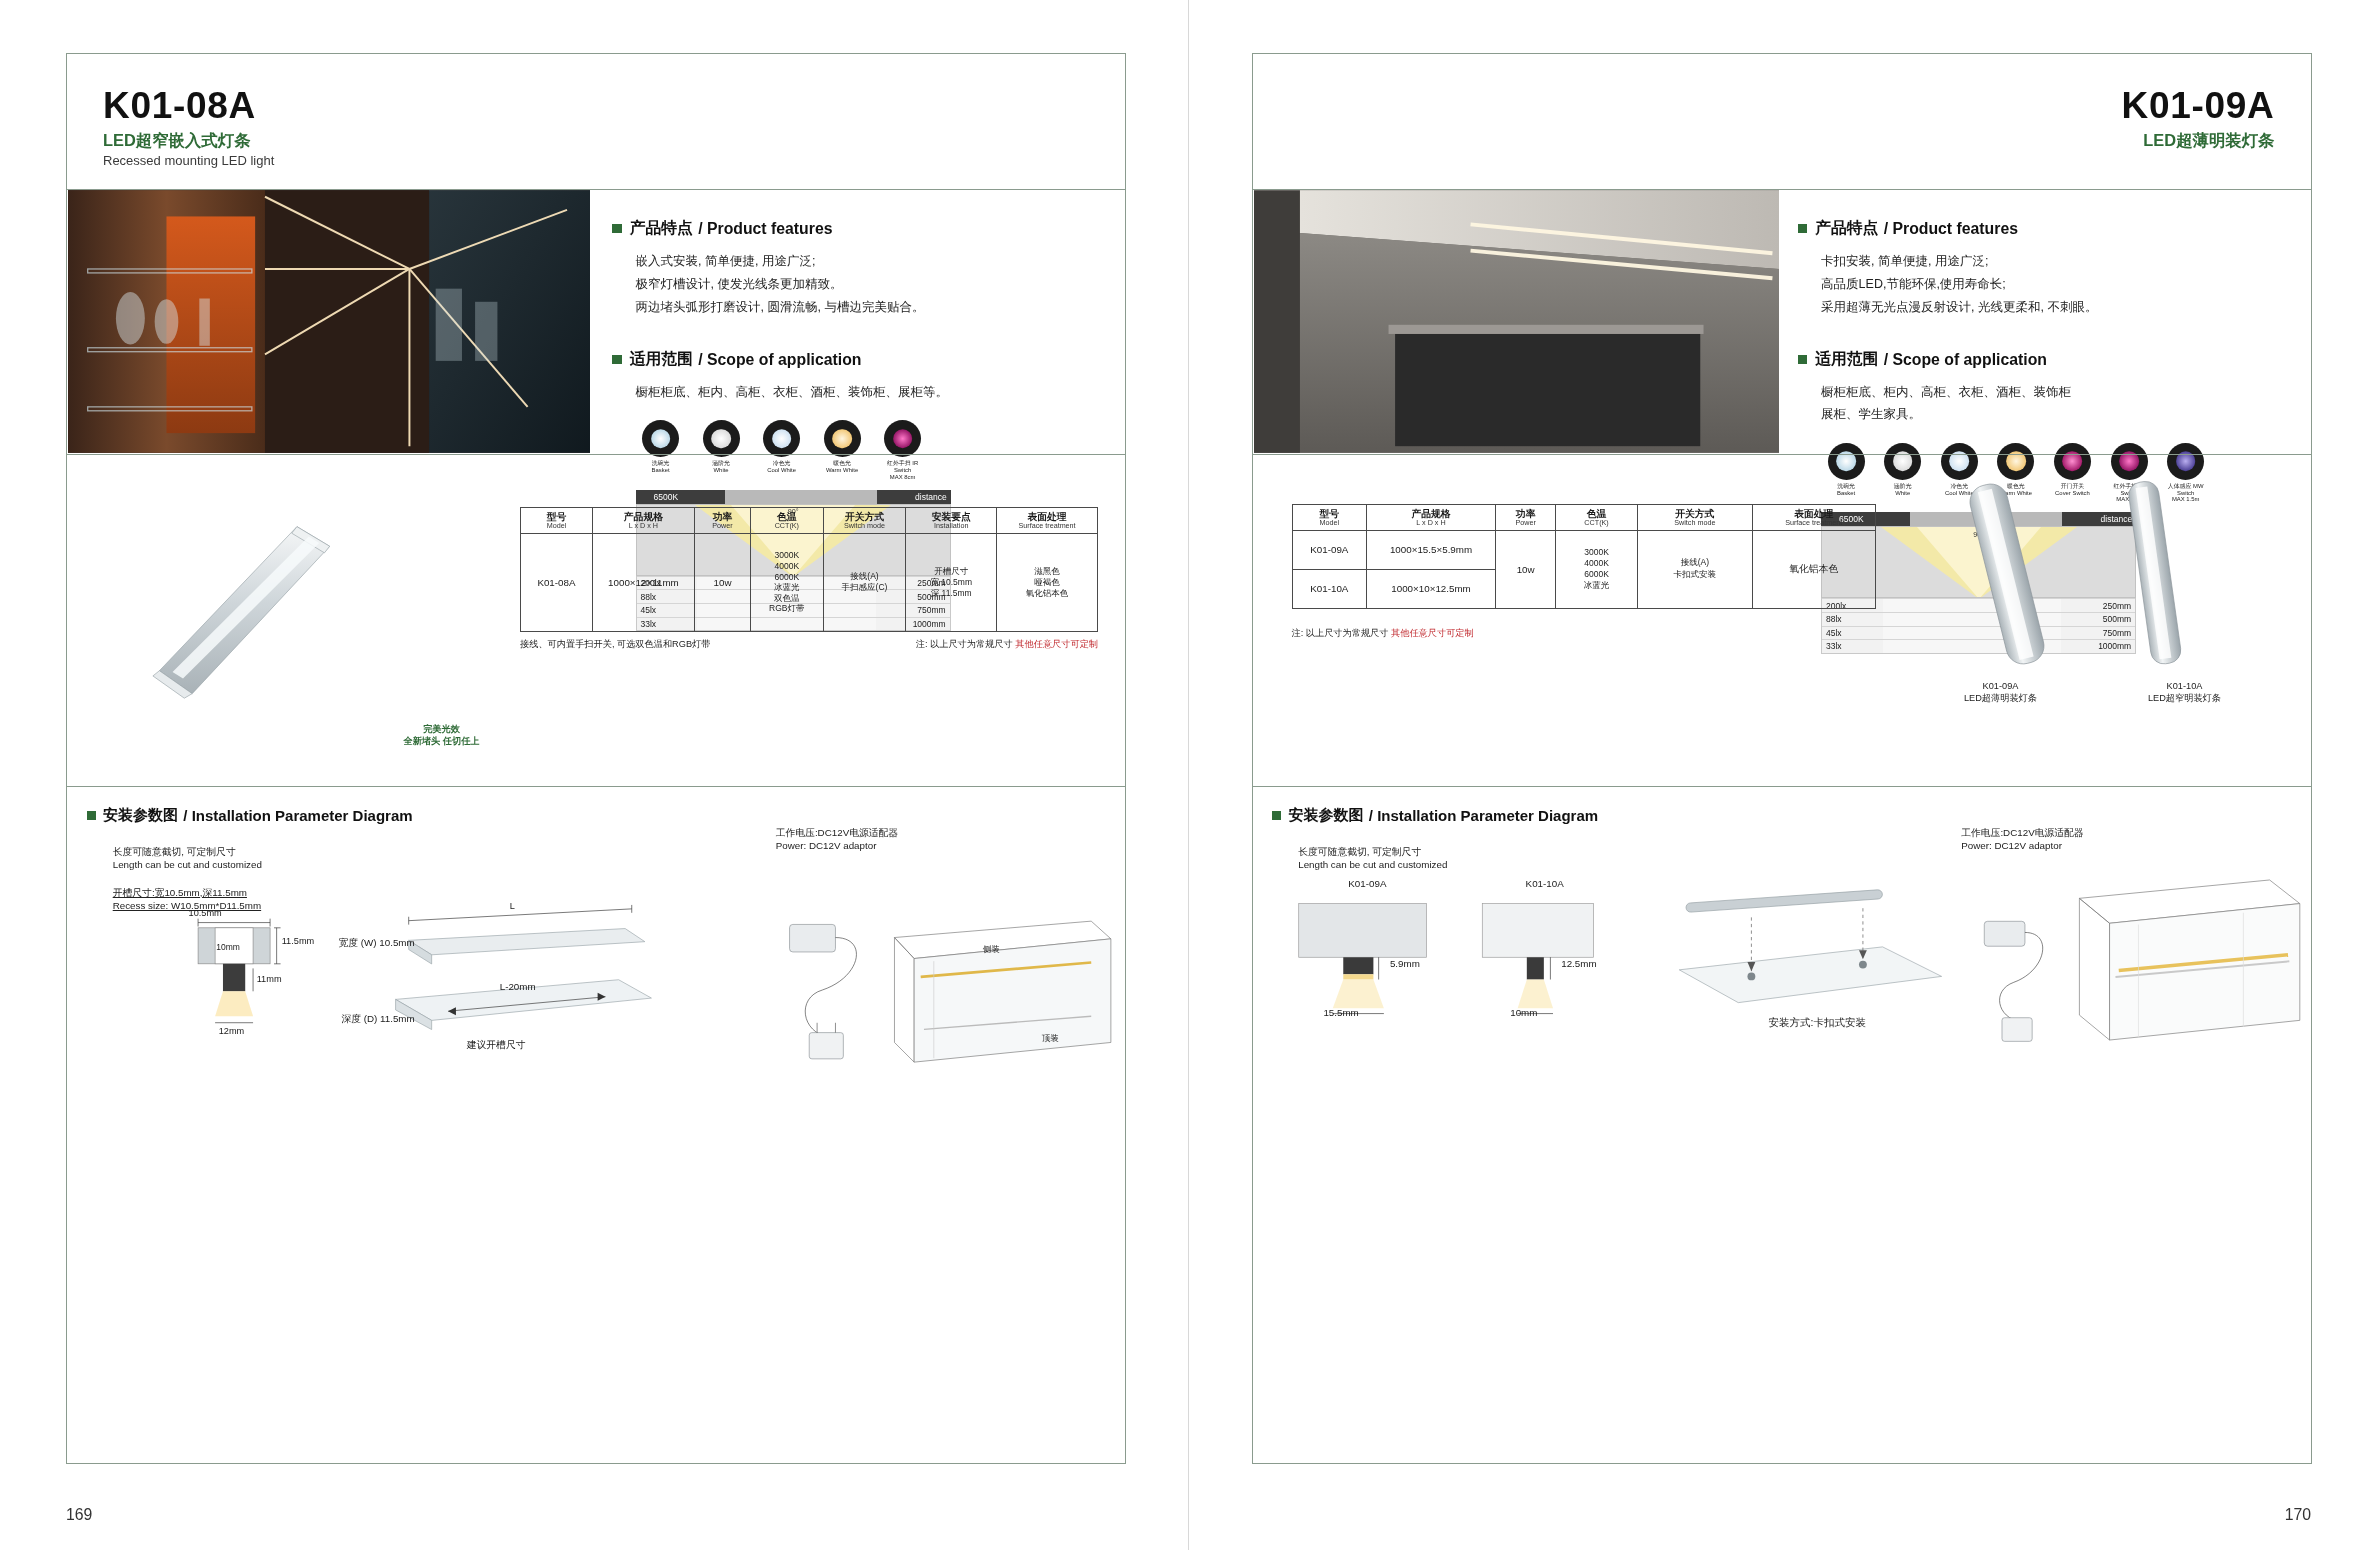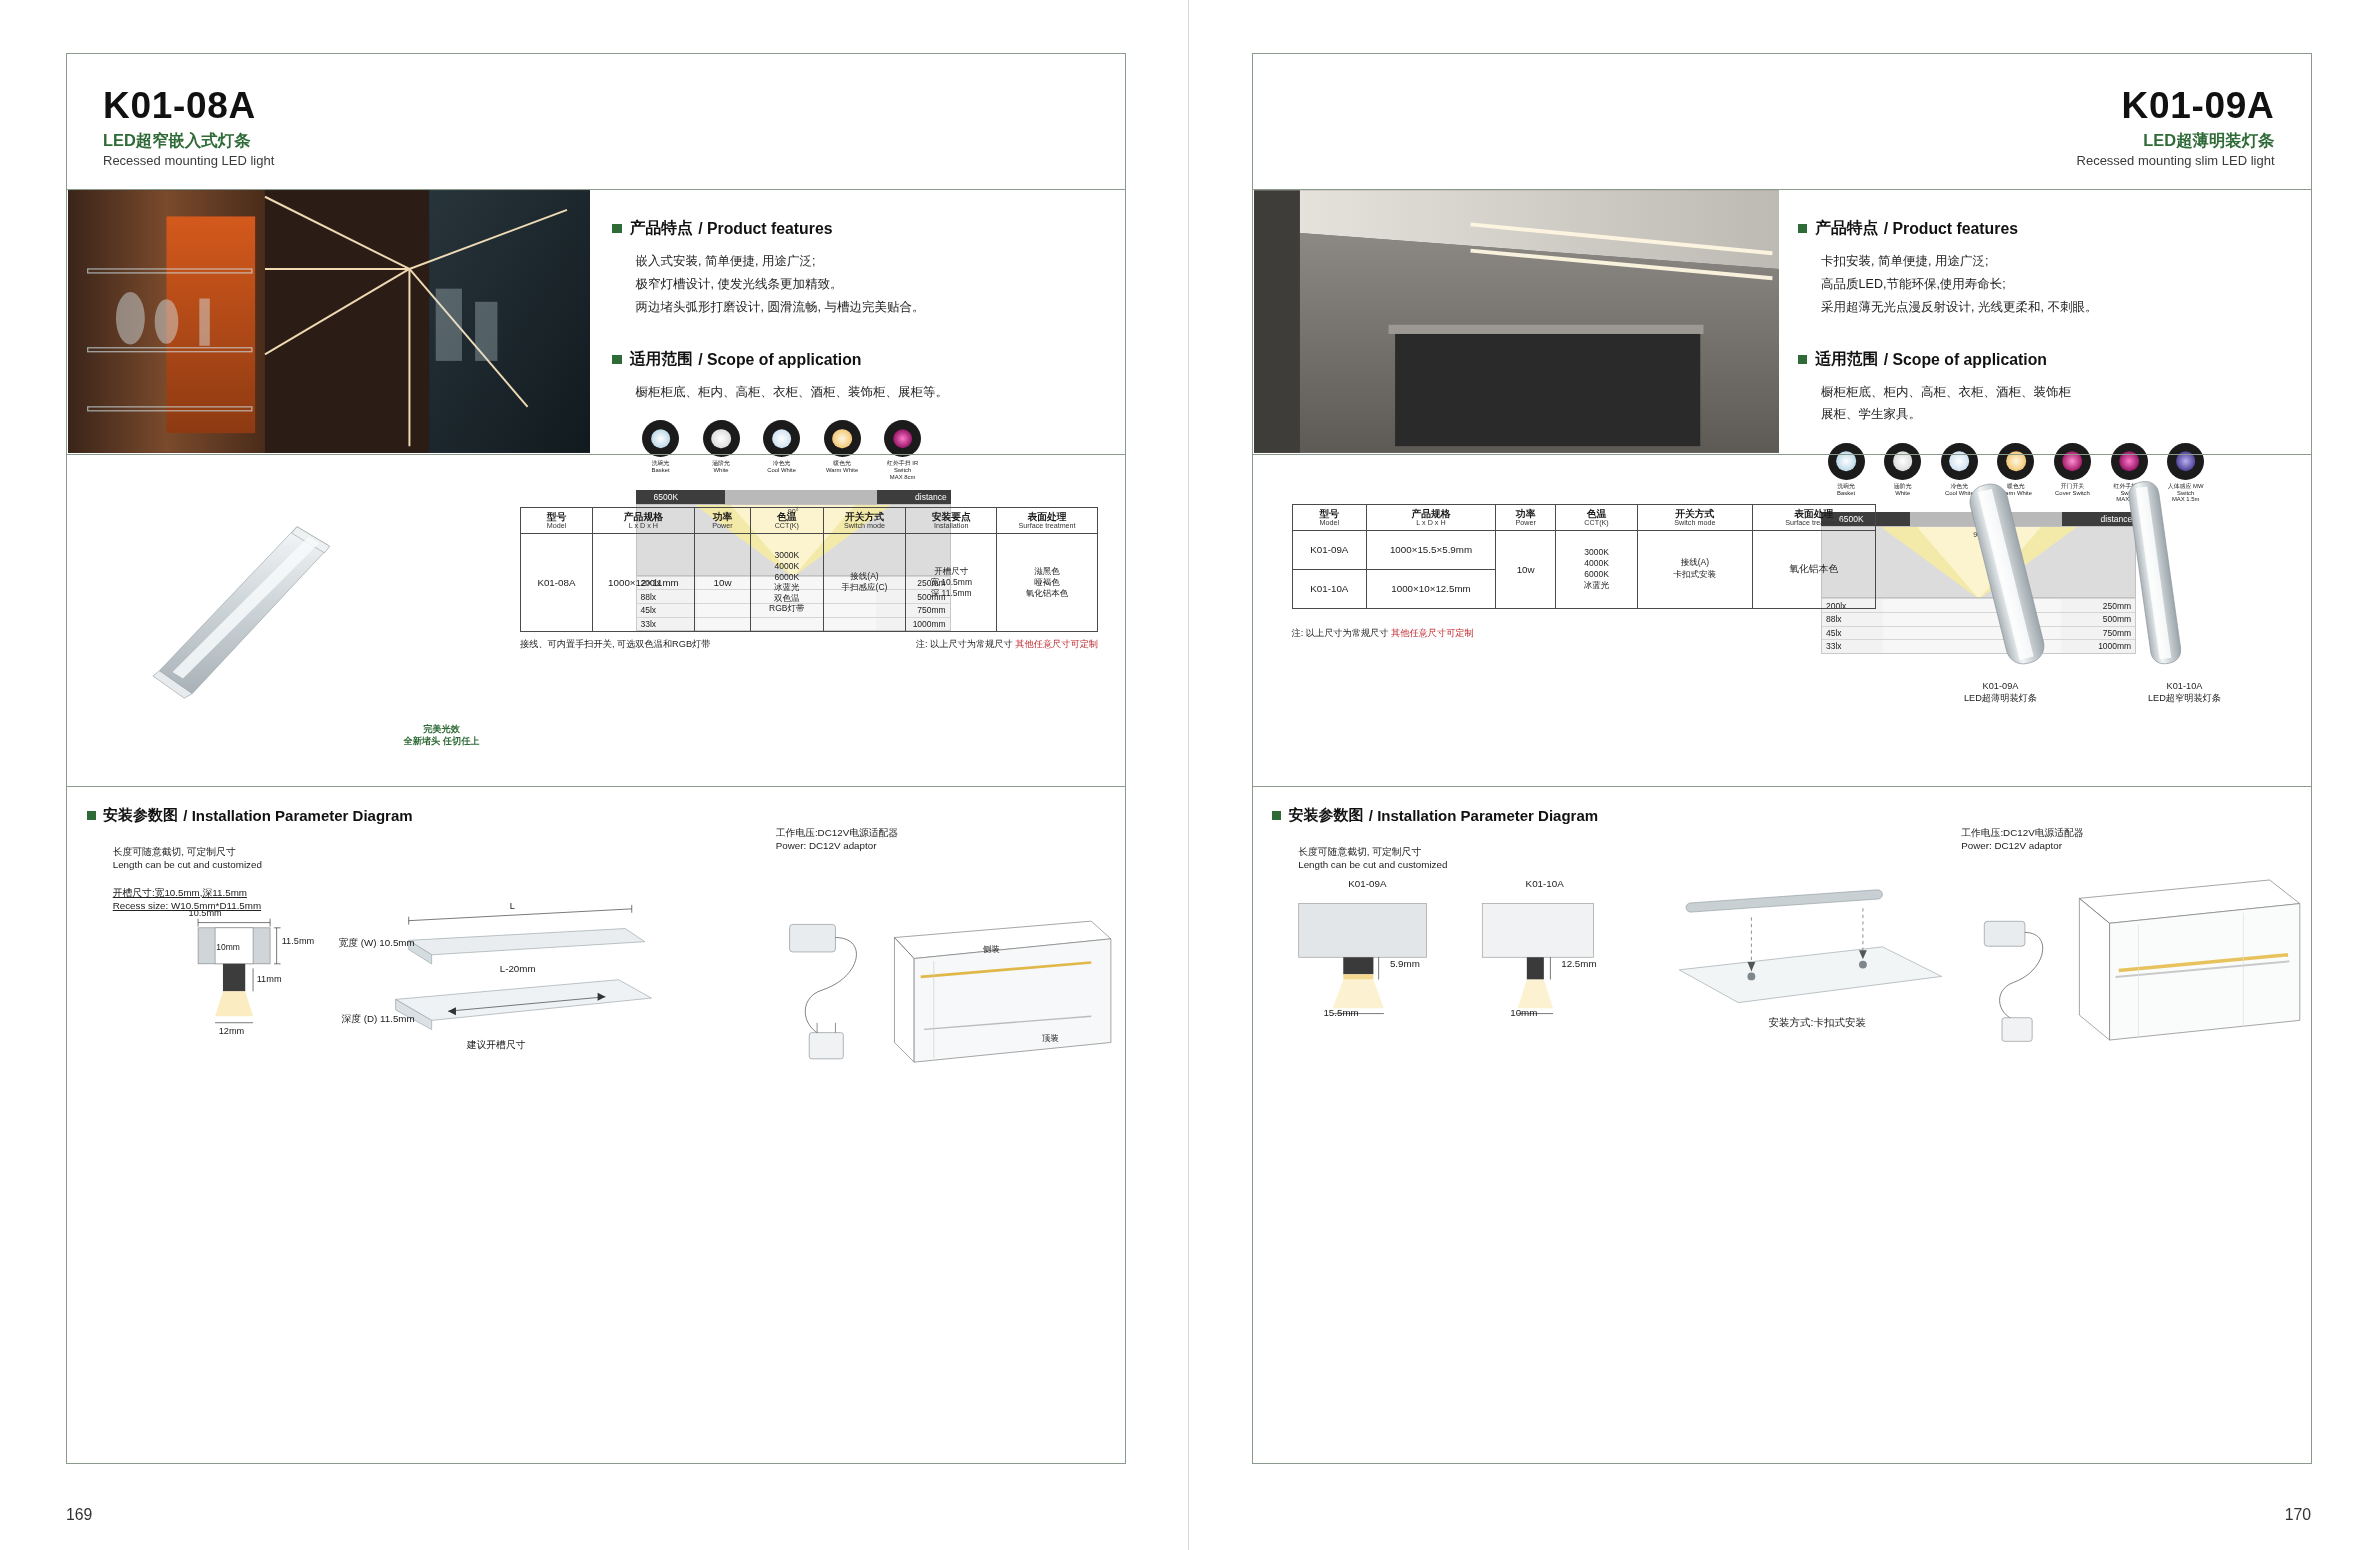--- a/index.html
+++ b/index.html
@@ -337,21 +337,21 @@
             <polygon points="40,150 380,120 430,148 95,182" fill="#eef2f4" stroke="#9aa4a9"></polygon>
             <polygon points="40,150 95,182 95,196 40,166" fill="#dbe1e4" stroke="#9aa4a9"></polygon>
             <line x1="60" y1="30" x2="400" y2="12" stroke="#333"></line>
             <line x1="60" y1="24" x2="60" y2="36" stroke="#333"></line>
             <line x1="400" y1="6" x2="400" y2="18" stroke="#333"></line>
             <line x1="120" y1="168" x2="360" y2="146" stroke="#333"></line>
             <polygon points="120,168 132,162 132,174" fill="#333"></polygon>
             <polygon points="360,146 348,140 348,152" fill="#333"></polygon>
           </svg>
           <div style="position:absolute;left:141px;top:0px;font-size:9.2px;">L</div>
-          <div style="position:absolute;left:131px;top:62px;font-size:9.8px;">L-20mm</div>
+          <div style="position:absolute;left:131px;top:80px;font-size:9.8px;">L-20mm</div>
           <div style="position:absolute;left:-85px;top:36px;font-size:9.8px;width:131px;text-align:right;">宽度 (W) 10.5mm</div>
           <div style="position:absolute;left:-85px;top:112px;font-size:9.8px;width:131px;text-align:right;">深度 (D) 11.5mm</div>
           <div style="position:absolute;left:98px;top:138px;font-size:9.8px;">建议开槽尺寸</div>
         </div>
 
         <div style="position:absolute;left:696px;top:92px;width:341px;height:184px;">
           <svg width="341" height="184" viewBox="0 0 520 280">
             <rect x="10" y="40" width="70" height="42" rx="5" fill="#e9ecee" stroke="#8a9095"></rect>
             <path d="M80 60 C130 60, 120 120, 60 140 C20 152, 28 205, 70 212" stroke="#444" fill="none"></path>
             <rect x="40" y="205" width="52" height="40" rx="4" fill="#f0f2f3" stroke="#8a9095"></rect>
@@ -371,21 +371,20 @@
     </div>
     <div class="pg" style="left:66px;">169</div>
   </div>
 
   <div class="page right">
     <div class="sheet">
 
       <div class="hdr r">
         <div class="code">K01-09A</div>
         <div class="cn">LED超薄明装灯条</div>
-        <div class="en">Recessed mounting slim LED light</div>
       </div>
       <div class="hr-line"></div>
 
       <div class="photo" style="left:1.3px;top:136px;width:525px;height:263px;">
         <svg width="525" height="263" viewBox="0 0 800 400">
           <defs>
             <linearGradient id="rw" x1="0" y1="0" x2="0" y2="1">
               <stop offset="0" stop-color="#8d8a85"></stop>
                 <stop offset="1" stop-color="#5d5a56"></stop>
             </linearGradient>

